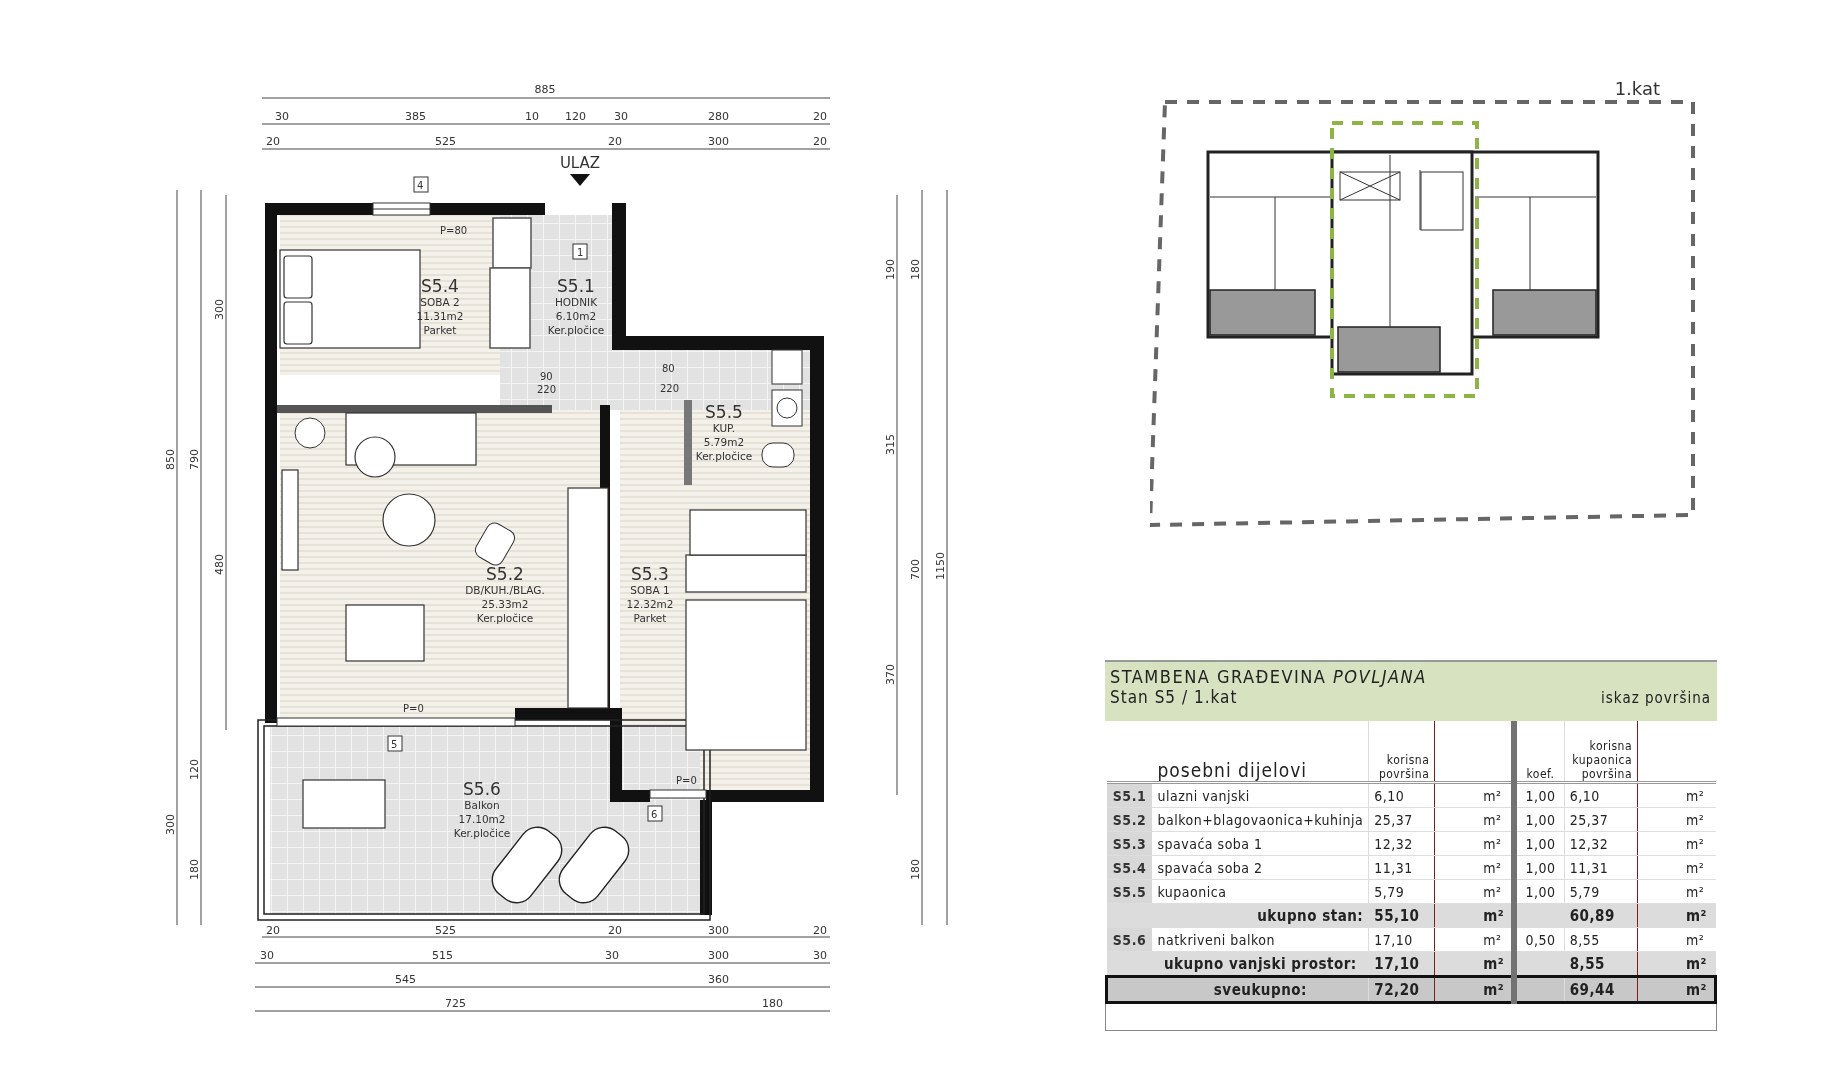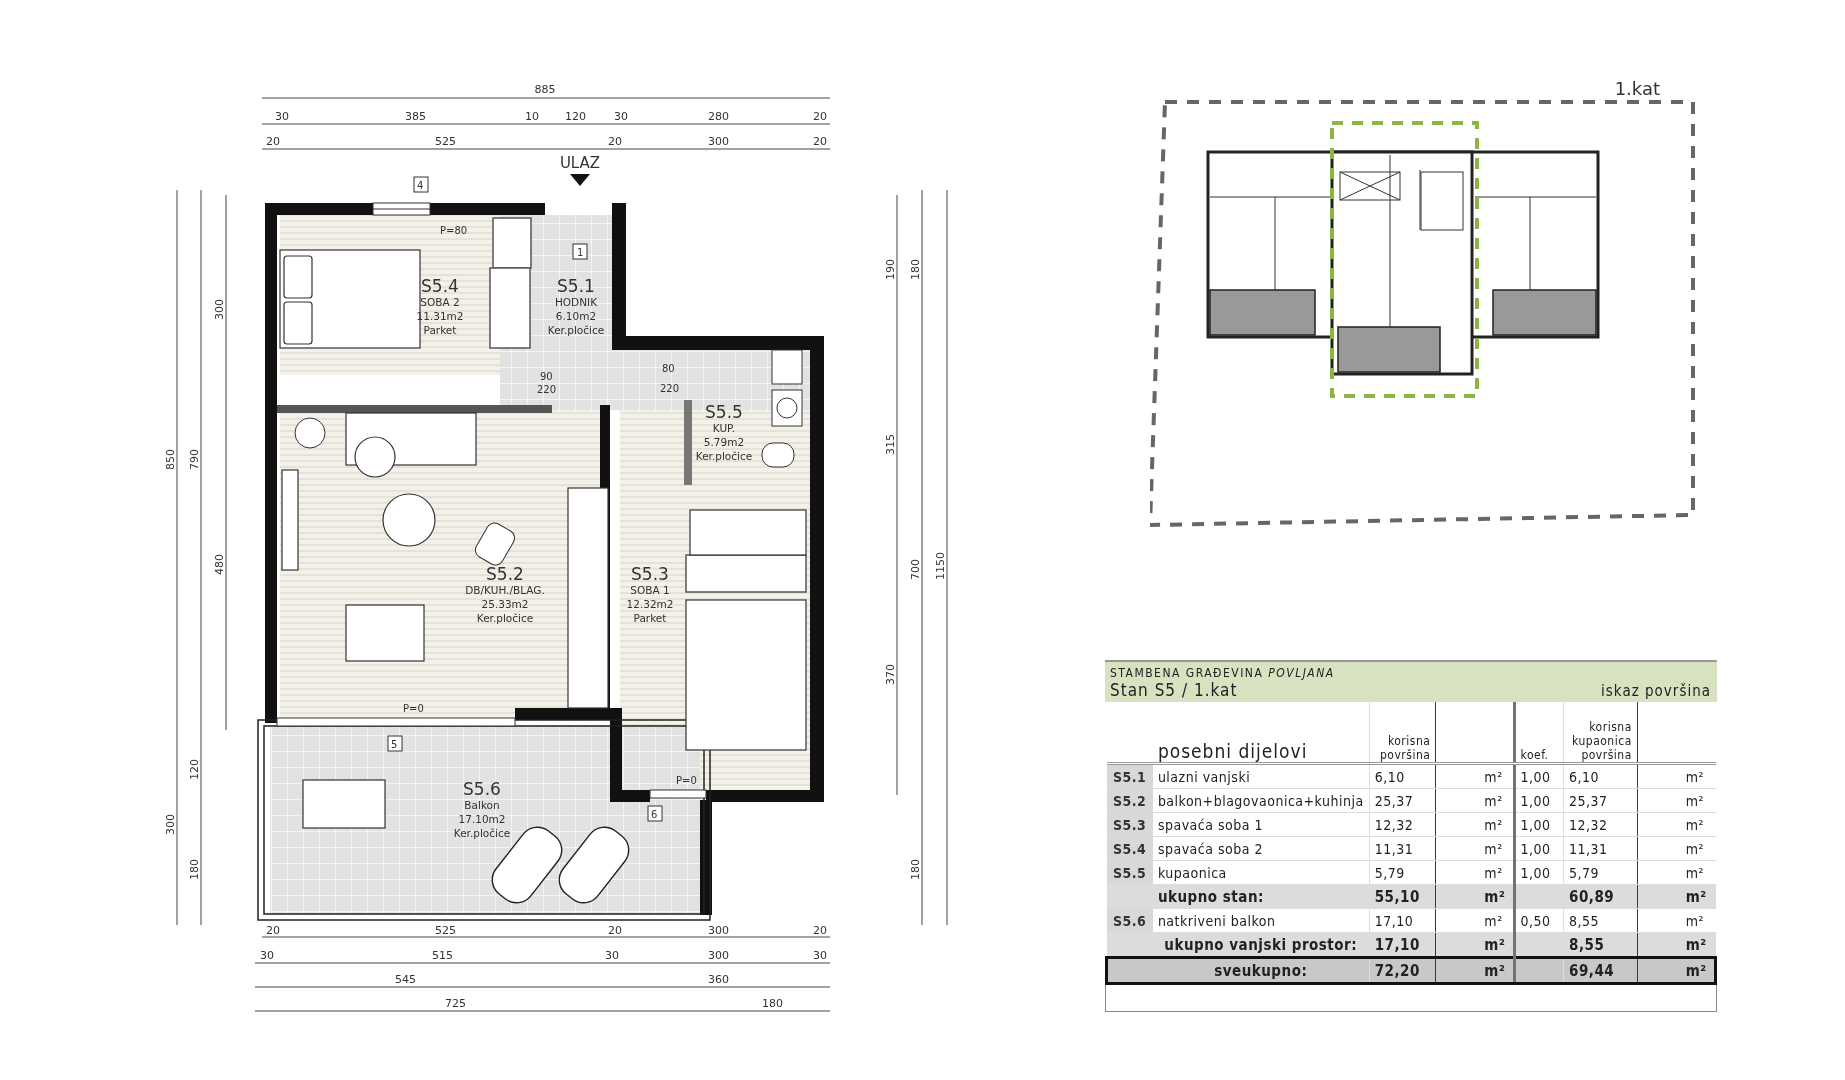--- a/index.html
+++ b/index.html
@@ -5,29 +5,29 @@
   html,body{margin:0;padding:0;background:#fff;}
   body{width:1845px;height:1080px;position:relative;overflow:hidden;font-family:"DejaVu Sans Condensed","DejaVu Sans",sans-serif;color:#222;}
   .abs{position:absolute;}
   svg text{font-family:"DejaVu Sans","Liberation Sans",sans-serif;}
   .dimtxt{font-size:11px;fill:#333;}
   .roomlbl{font-size:17px;fill:#333;}
   .roomsub{font-size:10.5px;fill:#333;}
   
   #area-table{position:absolute;left:1105px;top:660px;width:612px;}
   #area-table .head{background:#d6e2c0;border-top:2px solid #999;padding:4px 6px 0 5px;}
-  #area-table .h1{font-size:12px;letter-spacing:1.5px;color:#222;}
+  #area-table .h1{font-size:18px;letter-spacing:1.5px;color:#222;}
   #area-table .h1 i{font-style:italic;}
-  #area-table .h2row{display:flex;justify-content:space-between;font-size:17px;letter-spacing:1px;padding-bottom:2px;}
+  #area-table .h2row{display:flex;justify-content:space-between;font-size:17px;letter-spacing:1px;padding-bottom:14px;}
   table.t{border-collapse:collapse;width:100%;font-size:14px;letter-spacing:0.5px;}
   table.t td{padding:0 5px;height:23px;border-bottom:1px solid #ddd;}
   table.t .code{background:#d8d8d8;width:44px;font-weight:bold;color:#333;text-align:center;}
   table.t .num{text-align:left;border-left:1px solid #ddd;}
   table.t .unit{width:30px;border-left:1px solid #7f1d1d;padding-left:48px;}
-  table.t .coef{text-align:left;border-left:3px solid #737373;}
+  table.t .coef{text-align:center;border-left:6px solid #737373;}
   table.t tr.sub td{background:#dcdcdc;font-weight:bold;font-size:15px;}
   table.t tr.tot td{background:#c8c8c8;font-weight:bold;font-size:15px;border-top:3px solid #111;border-bottom:3px solid #111;}
   table.t tr.hdr td{height:60px;vertical-align:bottom;font-size:12px;border-bottom:3px double #999;}
   table.t tr.hdr td.pd{font-size:19px;letter-spacing:1px;margin-left:24px;}
   .blank{height:26px;border-left:1px solid #888;border-right:1px solid #888;border-bottom:1px solid #888;}
 </style>
 </head>
 <body>
 
 <svg class="abs" style="left:0;top:0" width="1100" height="1080" viewBox="0 0 1100 1080">
@@ -334,21 +334,21 @@
           <td class="code">S5.5</td>
           <td>kupaonica</td>
           <td class="num">5,79</td>
           <td class="unit">m²</td>
           <td class="coef">1,00</td>
           <td class="num">5,79</td>
           <td class="unit">m²</td>
         </tr>
     <tr class="sub">
           <td class="code" style="background:#dcdcdc"></td>
-          <td style="">ukupno stan:</td>
+          <td style="text-align:right">ukupno stan:</td>
           <td class="num">55,10</td>
           <td class="unit">m²</td>
           <td class="coef"></td>
           <td class="num">60,89</td>
           <td class="unit">m²</td>
         </tr>
     <tr>
           <td class="code">S5.6</td>
           <td>natkriveni balkon</td>
           <td class="num">17,10</td>

